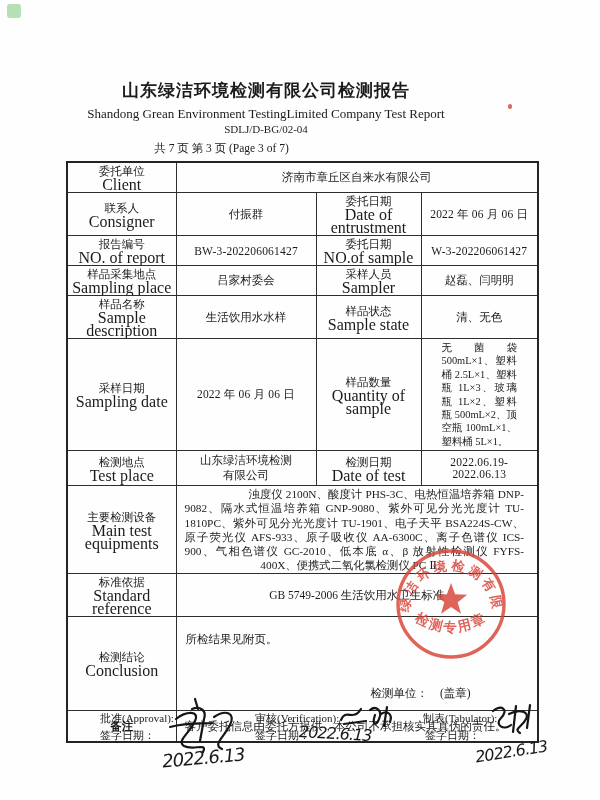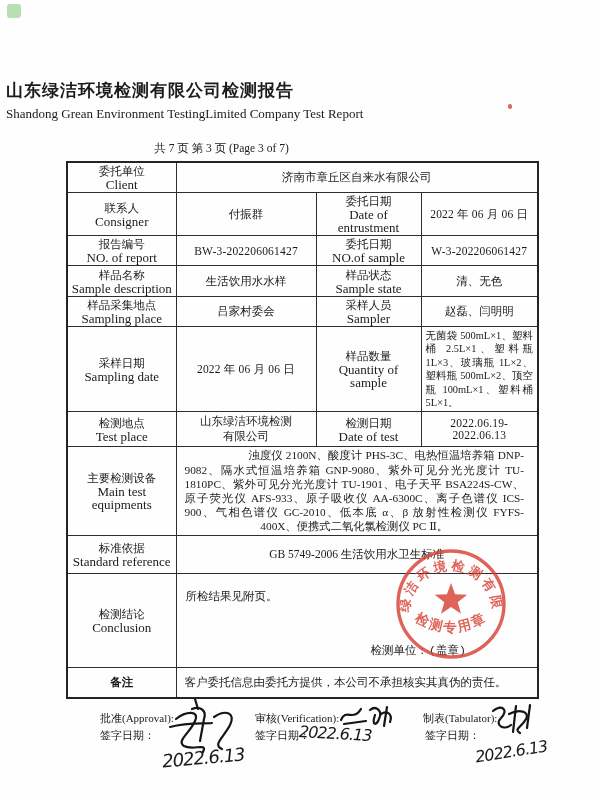--- a/index.html
+++ b/index.html
@@ -2,46 +2,46 @@
 <html><head>
 <meta charset="utf-8">
 <style>
   html,body{margin:0;padding:0;background:#e8e8e8;}
   .page{
     position:relative;width:600px;height:800px;background:#fefefe;
     font-family:"Liberation Serif","DejaVu Serif",serif;color:#1b1b1b;
     overflow:hidden;margin:0 auto;box-shadow:0 0 4px rgba(0,0,0,.2);
   }
   
-  .hdr{position:absolute;left:6px;width:532px;}
+  .hdr{position:absolute;left:0;width:532px;text-align:center;}
   .title-cn{top:79px;font-size:17px;font-weight:bold;letter-spacing:1px;}
   .title-en{top:106px;font-size:13px;font-weight:normal;}
   .doc-code{top:123px;font-size:11px;}
   .page-info{position:absolute;top:141px;left:0;width:443px;text-align:center;font-size:11.5px;}
   
   .green-badge{position:absolute;left:7px;top:4px;width:14px;height:14px;border-radius:3px;background:#7cc576;opacity:.55;}
   .red-speck{position:absolute;left:508px;top:104px;width:4px;height:5px;border-radius:2px;background:#cf4436;opacity:.8;}
   
   table.report{
     position:absolute;left:66px;top:161px;width:471px;
     border-collapse:collapse;table-layout:fixed;border:2px solid #242424;
   }
   td{border:1px solid #2e2e2e;font-size:11.5px;text-align:center;vertical-align:middle;padding:1px 3px;overflow:hidden;}
   .lbl .cn{font-size:11.5px;line-height:14px;}
-  .lbl .en{font-size:13px;line-height:13px;}
+  .lbl .en{font-size:16px;line-height:13px;}
   .val{font-size:11.5px;}
   .num{font-size:11.5px;letter-spacing:.2px;}
-  .qty{font-size:10.4px;line-height:13.4px;text-align:justify;padding:2px 4px;}
+  .qty{font-size:10.4px;line-height:13.4px;text-align:justify;padding:2px 20px;}
   .equip{text-align:justify;text-align-last:center;text-indent:64px;font-size:11.3px;line-height:14.2px;padding:1px 13px 1px 8px;margin-top:38px;}
   .diag{position:relative;padding:0;}
   .diag svg{position:absolute;left:0;top:0;width:100%;height:100%;display:block;}
   .concl{position:relative;text-align:center;}
   .concl-text{position:absolute;top:15px;left:9px;font-size:11.5px;}
   .unit-line{position:absolute;bottom:9px;left:194px;font-size:11.5px;white-space:nowrap;}
-  .seal-hint{margin-left:1px;font-family:Liberation Mono, monospace;}
+  .seal-hint{margin-left:12px;}
   .remark-val{text-align:left;padding-left:8px;font-size:11.5px;}
   
   .stamp{position:absolute;left:392px;top:545px;opacity:.83;pointer-events:none;}
   
   .sign-label{position:absolute;font-size:11px;white-space:nowrap;}
   .handwrite{
     position:absolute;font-family:"DejaVu Sans",sans-serif;font-style:italic;
     color:#191919;white-space:nowrap;letter-spacing:-1px;
   }
   .sig{position:absolute;}
@@ -50,20 +50,21 @@
 </head>
 <body>
 
 <div class="page">
 
   <div class="green-badge"></div>
   <div class="red-speck"></div>
 
   <div class="hdr title-cn" style="position:absolute;">山东绿洁环境检测有限公司检测报告</div>
   <div class="hdr title-en" style="position:absolute;">Shandong Grean Environment TestingLimited Company Test Report</div>
+  <div class="hdr doc-code" style="position:absolute;">SDLJ/D-BG/02-04</div>
   <div class="page-info">共 7 页  第 3 页  (Page 3 of 7)</div>
 
   <table class="report">
     <colgroup>
         <col style="width:109px">
         <col style="width:140px">
         <col style="width:105px">
         <col style="width:117px">
       </colgroup>
 
@@ -96,44 +97,44 @@
         <div class="en">NO. of report</div>
       </td>
       <td class="num">BW-3-202206061427</td>
       <td class="lbl">
         <div class="cn">委托日期</div>
         <div class="en">NO.of sample</div>
       </td>
       <td class="num">W-3-202206061427</td>
     </tr>
 
+    <tr style="height:30px">
+      <td class="lbl">
+        <div class="cn">样品采集地点</div>
+        <div class="en">Sampling place</div>
+      </td>
+      <td class="val">吕家村委会</td>
+      <td class="lbl">
+        <div class="cn">采样人员</div>
+        <div class="en">Sampler</div>
+      </td>
+      <td class="val">赵磊、闫明明</td>
+    </tr>
+
     <tr style="height:31px">
       <td class="lbl">
         <div class="cn">样品名称</div>
         <div class="en">Sample description</div>
       </td>
       <td class="val">生活饮用水水样</td>
       <td class="lbl">
         <div class="cn">样品状态</div>
         <div class="en">Sample state</div>
       </td>
       <td class="val">清、无色</td>
-    </tr>
-
-    <tr style="height:30px">
-      <td class="lbl">
-        <div class="cn">样品采集地点</div>
-        <div class="en">Sampling place</div>
-      </td>
-      <td class="val">吕家村委会</td>
-      <td class="lbl">
-        <div class="cn">采样人员</div>
-        <div class="en">Sampler</div>
-      </td>
-      <td class="val">赵磊、闫明明</td>
     </tr>
 
     <tr style="height:70px">
       <td class="lbl">
         <div class="cn">采样日期</div>
         <div class="en">Sampling date</div>
       </td>
       <td class="num">2022 年 06 月 06 日</td>
       <td class="lbl">
         <div class="cn">样品数量</div>

